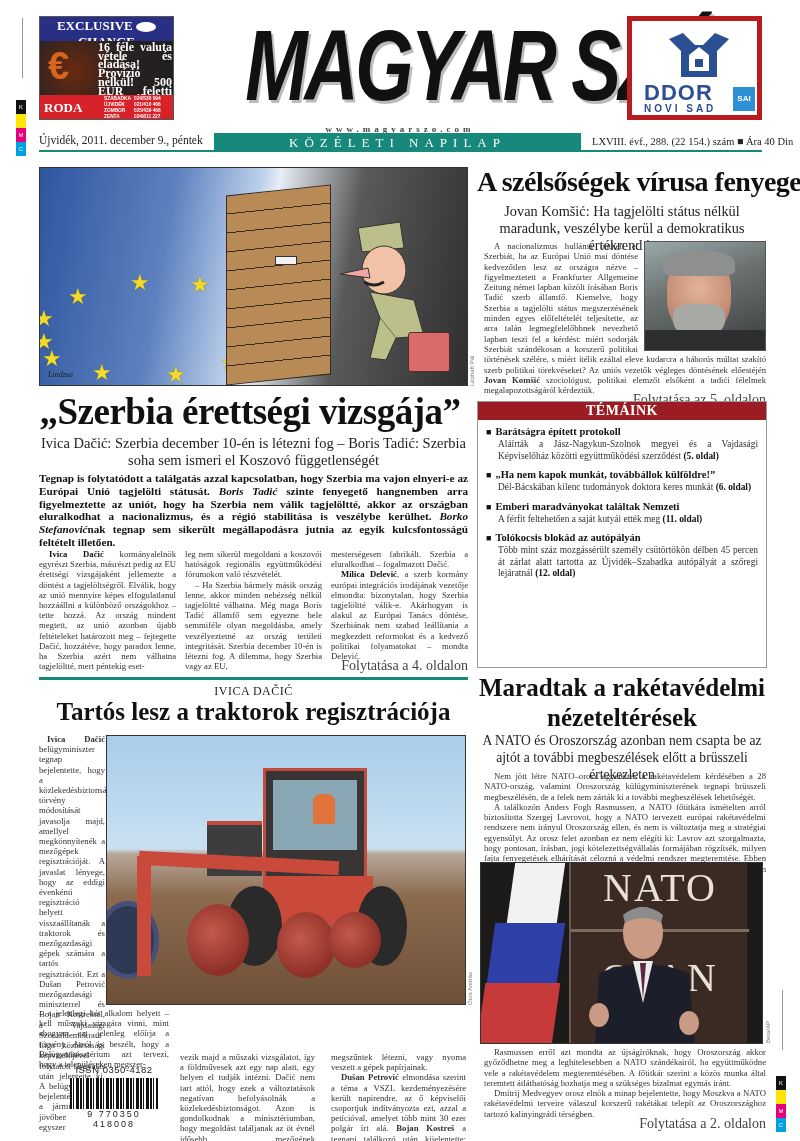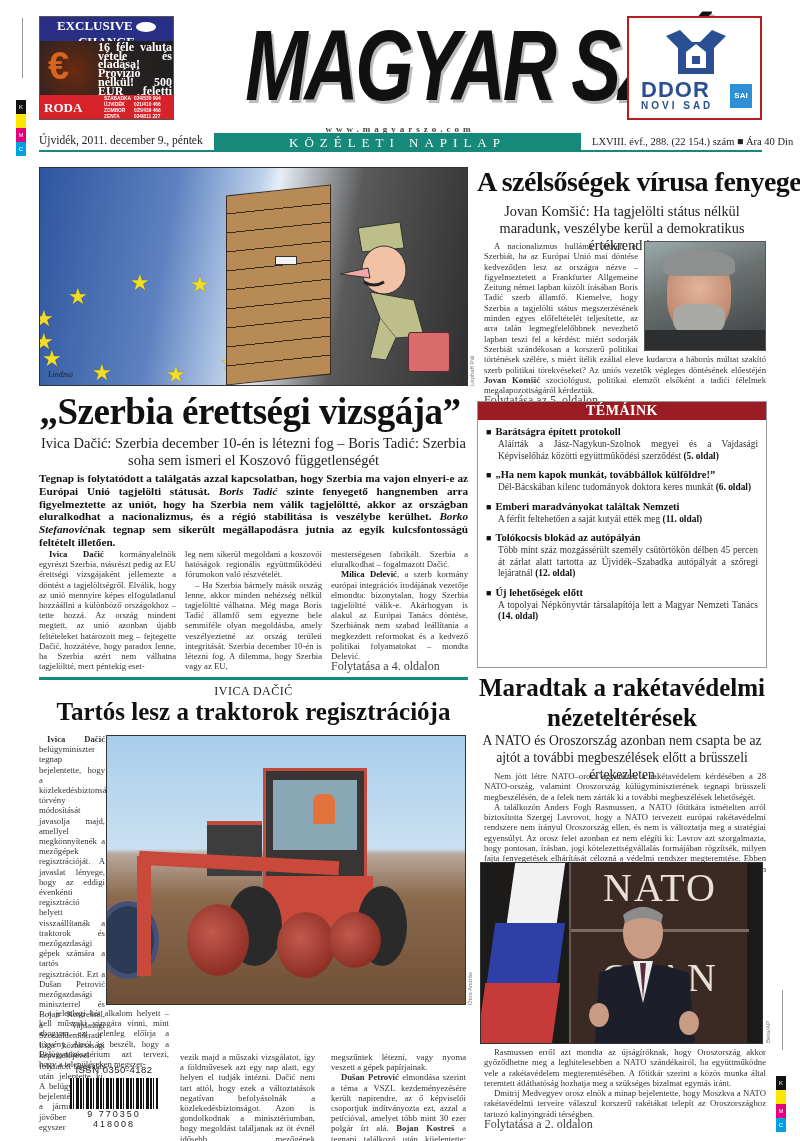--- a/index.html
+++ b/index.html
@@ -16,21 +16,21 @@
 .ad-exchange .mid{height:54px;position:relative;background:radial-gradient(circle at 25% 55%,#6b2a10 0,#2b2222 45%,#1e1e1e 100%)}
 .ad-exchange .euro{position:absolute;left:8px;top:4px;font-size:38px;color:#d9641c;font-weight:bold;font-family:"Liberation Sans",sans-serif}
 .ad-exchange .promo{position:absolute;left:58px;top:2px;width:74px;color:#fff;font-size:12px;line-height:8.7px;font-weight:bold;text-align:justify;font-family:"Liberation Serif",serif}
 .ad-exchange .bot{background:#d8222a;height:26px;position:relative;color:#fff}
 .ad-exchange .roda{position:absolute;left:4px;top:5px;font-size:13px;font-weight:bold;font-family:Liberation Serif, serif}
 .ad-exchange .cities{position:absolute;left:64px;top:1px;font-size:4.8px;line-height:6px;font-weight:bold;font-family:"Liberation Sans",sans-serif}
 .ad-exchange .cities span{display:inline-block;width:30px}
 .masthead{left:205px;top:10px;width:365px;height:115px;text-align:center}
 .masthead .logo{font-family:"Liberation Sans",sans-serif;font-weight:bold;font-style:italic;font-size:96px;line-height:106px;color:#111;letter-spacing:-4px;transform:scaleX(.78) scaleY(1.05);transform-origin:center top;text-shadow:3px 3px 0 #bbb;white-space:nowrap}
 .masthead .url{font-size:9px;letter-spacing:4px;color:#444;position:absolute;left:70px;top:114px;font-weight:bold;width:250px;text-align:center}
-.ad-ddor{left:627px;top:16px;width:135px;height:104px;border:2px solid #b91c1c;background:#fff}
+.ad-ddor{left:627px;top:16px;width:135px;height:104px;border:5px solid #b91c1c;background:#fff}
 .ad-ddor .emblem{position:absolute;left:33px;top:12px;width:68px;height:50px}
 .ad-ddor .name{position:absolute;left:12px;top:62px;font-family:"Liberation Sans",sans-serif;font-weight:bold;color:#2b4f93;font-size:22px;line-height:20px;letter-spacing:1px}
 .ad-ddor .sub{position:absolute;left:12px;top:82px;font-family:"Liberation Sans",sans-serif;font-weight:bold;color:#2b4f93;font-size:10px;letter-spacing:3px}
 .ad-ddor .sai{position:absolute;left:101px;top:66px;width:22px;height:24px;background:#2d8fd6;color:#fff;font-size:8px;font-weight:bold;text-align:center;line-height:24px;font-family:"Liberation Sans",sans-serif}
 .dateline{left:39px;top:134px;font-size:11.5px;color:#222}
 .tealbar{left:214px;top:133px;width:367px;height:19px;background:#16897a;color:#fff;font-size:13px;letter-spacing:6px;text-align:center;line-height:19px}
 .issue{left:592px;top:136px;font-size:10.5px;color:#222;white-space:nowrap}
 .ruleline{height:2px;background:#16897a}
 
 .cartoon{left:39px;top:167px;width:429px;height:219px;border:1px solid #333;overflow:hidden;background:linear-gradient(100deg,#2e56a0 0,#5e82c0 30%,#bcd0ea 48%,#e8eef7 52%,#5a5a5a 70%,#2f2f2f 100%)}
@@ -43,21 +43,21 @@
 .credit-v{position:absolute;font-size:6px;color:#777;transform:rotate(-90deg);transform-origin:left top;white-space:nowrap;font-family:"Liberation Sans",sans-serif}
 
 .h-main{left:30px;top:392px;width:440px;text-align:center;font-size:37px;font-weight:bold;line-height:40px;color:#111;letter-spacing:-.5px}
 .sub-main{left:39px;top:435px;width:429px;text-align:center;font-size:14.5px;line-height:17px;color:#222}
 .lead{left:39px;top:472px;width:429px;font-size:11.2px;line-height:12.8px;font-weight:bold;text-align:justify;color:#111}
 .lead i{font-style:italic}
 .cols3{left:39px;top:549px;width:429px;display:flex;gap:9px;font-size:8.7px;line-height:10.2px;text-align:justify;color:#333}
 .cols3 > div{flex:1}
 .cols3 p{text-indent:10px}
 .cols3 b{color:#111}
-.cont{font-size:12px;color:#444;}
+.cont{font-size:14px;color:#444;text-align:right}
 .kicker{left:39px;top:684px;width:429px;text-align:center;font-size:12px;letter-spacing:.5px;color:#222}
 .h-tractor{left:39px;top:697px;width:429px;text-align:center;font-size:25px;font-weight:bold;line-height:30px;color:#111}
 .tractor-left{left:39px;top:734px;width:66px;font-size:8.7px;line-height:10.2px;text-align:justify;color:#333}
 .tractor-left p{text-indent:8px}
 .photo-tractor{left:106px;top:735px;width:360px;height:270px;border:1px solid #333;overflow:hidden;background:linear-gradient(180deg,#a9cdea 0,#c9e0f1 42%,#b8a79a 44%,#8b6a4e 60%,#6e5038 100%)}
 .photo-tractor .cab{position:absolute;left:156px;top:32px;width:104px;height:110px;background:#3a3535;border:3px solid #c34a3c;border-bottom:none}
 .photo-tractor .glass{position:absolute;left:166px;top:44px;width:84px;height:70px;background:#8aa7b5}
 .photo-tractor .driver{position:absolute;left:206px;top:58px;width:22px;height:30px;background:#e2733c;border-radius:8px 8px 2px 2px}
 .photo-tractor .tractor2{position:absolute;left:100px;top:85px;width:55px;height:55px;background:#3d3d3d;border-top:4px solid #c34a3c}
 .photo-tractor .body{position:absolute;left:156px;top:140px;width:110px;height:50px;background:#c9493b}
@@ -275,24 +275,20 @@
         <div class="d"><span>Dél-Bácskában kilenc tudományok doktora keres munkát </span><b>(6. oldal)</b></div>
       </li>
     <li>
         <div class="t">Emberi maradványokat találtak Nemzeti</div>
         <div class="d"><span>A férfit feltehetően a saját kutyái ették meg </span><b>(11. oldal)</b></div>
       </li>
     <li>
         <div class="t">Tolókocsis blokád az autópályán</div>
         <div class="d"><span>Több mint száz mozgássérült személy csütörtökön délben 45 percen át zárlat alatt tartotta az Újvidék–Szabadka autópályát a szőregi lejáratnál </span><b>(12. oldal)</b></div>
       </li>
-    <li>
-        <div class="t">Új lehetőségek előtt</div>
-        <div class="d"><span>A topolyai Népkönyvtár társalapítója lett a Magyar Nemzeti Tanács </span><b>(14. oldal)</b></div>
-      </li>
   </ul>
 </div>
 
 <h2 class="abs h-nato">Maradtak a rakétavédelmi nézeteltérések</h2>
 <div class="abs sub-nato">A NATO és Oroszország azonban nem csapta be az ajtót a további megbeszélések előtt a brüsszeli értekezleten</div>
 <div class="abs nato-text">
   <p>Nem jött létre NATO–orosz egyetértés a rakétavédelem kérdésében a 28 NATO-ország, valamint Oroszország külügyminiszterének tegnapi brüsszeli megbeszélésén, de a felek nem zárták ki a további megbeszélések lehetőségét.</p>
   <p>A találkozón Anders Fogh Rasmussen, a NATO főtitkára ismételten arról biztosította Szergej Lavrovot, hogy a NATO tervezett európai rakétavédelmi rendszere nem irányul Oroszország ellen, és nem is változtatja meg a stratégiai egyensúlyt. Az orosz felet azonban ez nem elégíti ki: Lavrov azt szorgalmazta, hogy pontosan, írásban, jogi kötelezettségvállalás formájában rögzítsék, milyen fajta fenyegetések elhárítását célozná a védelmi rendszer megteremtése. Ebben az oroszok világossá akarnák tenni, hogy nem Európából indított rakéták ellen hoznák létre rakétapajzsot.</p>
 </div>
 <div class="abs photo-nato">

